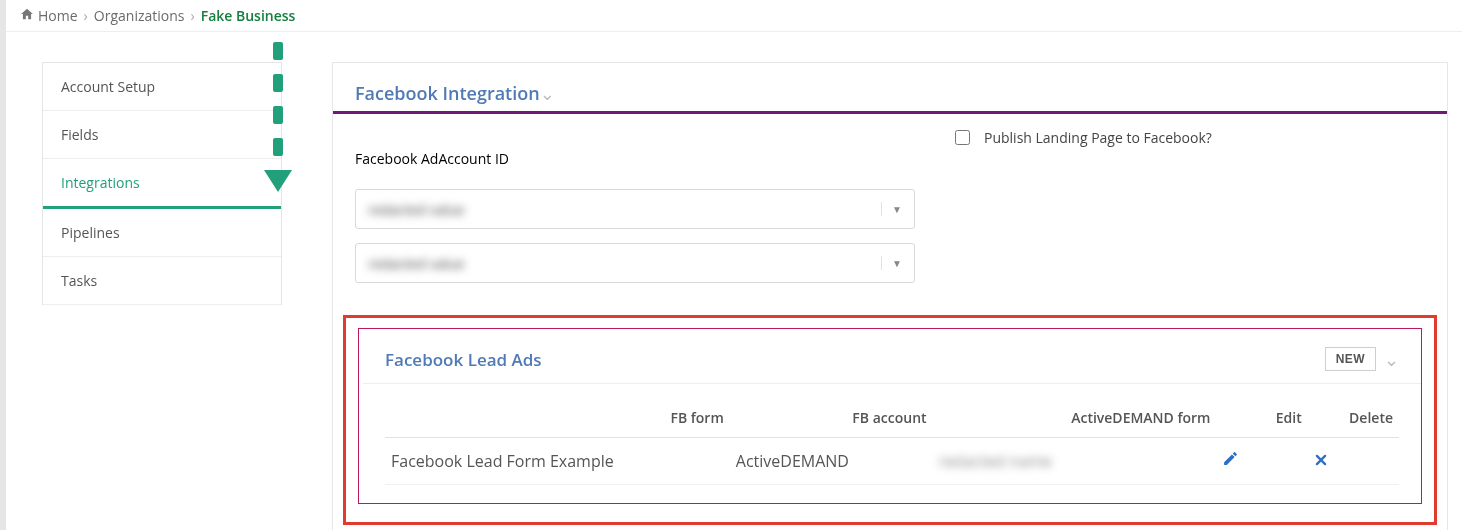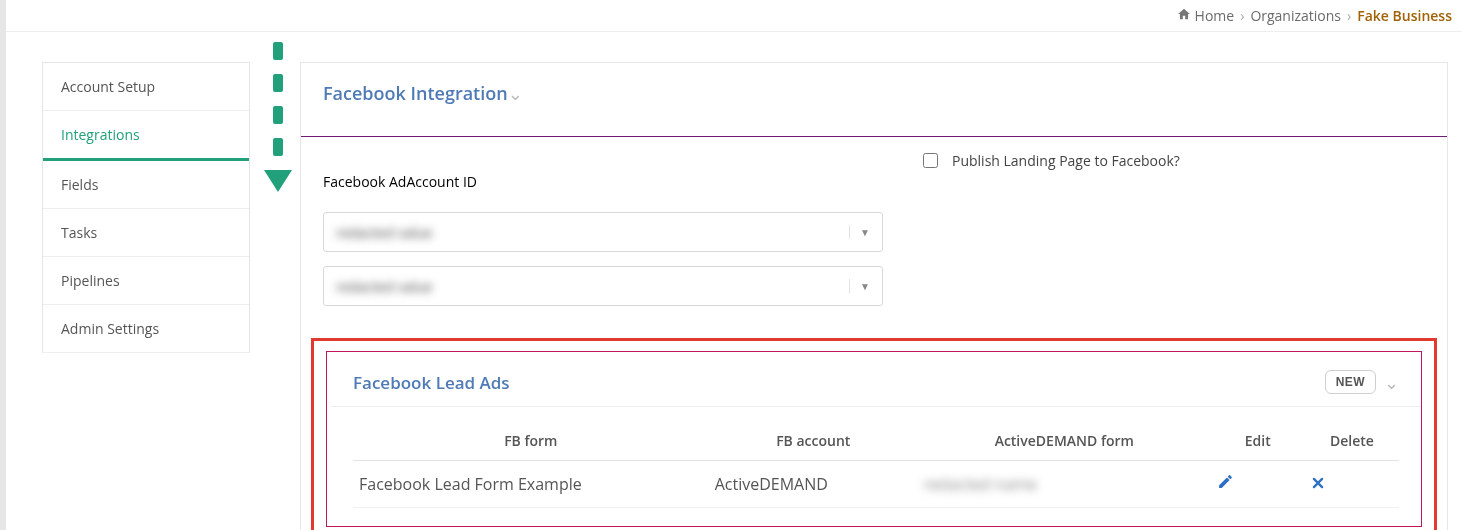--- a/index.html
+++ b/index.html
@@ -7,43 +7,42 @@
       font-family: -apple-system, "Segoe UI", "Open Sans", Helvetica, Arial, sans-serif;
       font-size: 14px;
       color: #444;
       background: #fff;
       width: 1462px;
     }
     .page {
       border-left: 6px solid #e6e6e6;
     }
     .breadcrumb {
-      padding: 6px 10px 6px 20px;
+      padding: 6px 10px 6px 14px;
       border-bottom: 1px solid #eee;
       background: #fff;
       display: flex;
       align-items: center;
       gap: 4px;
       color: #6b6b6b;
       font-size: 14px;
-      justify-content: flex-end;
     }
     .breadcrumb .home-icon { color: #777; }
     .breadcrumb a { color: #6b6b6b; text-decoration: none; }
     .breadcrumb .sep { color: #aaa; margin: 0 2px; }
-    .breadcrumb .current { color: #a16207; font-weight: 600; }
+    .breadcrumb .current { color: #15803d; font-weight: 600; }
 
     .layout {
       display: flex;
       align-items: flex-start;
       position: relative;
     }
 
     .sidebar {
-      width: 208px;
+      width: 240px;
       margin: 30px 0 0 36px;
       border: 1px solid #e5e5e5;
       border-bottom: none;
       background: #fff;
     }
     .sidebar-item {
       padding: 14px 18px;
       border-bottom: 1px solid #eee;
       color: #555;
       cursor: pointer;
@@ -79,22 +78,22 @@
 
     .main {
       flex: 1;
       margin: 30px 14px 20px 50px;
       border: 1px solid #e7e7e7;
       background: #fff;
     }
     .panel-header {
       display: flex;
       align-items: center;
-      padding: 18px 22px 31px 22px;
-      border-bottom: 1px solid #701a75;
+      padding: 18px 22px 6px 22px;
+      border-bottom: 3px solid #701a75;
     }
     .panel-title {
       color: #4f7ab6;
       font-size: 18px;
       font-weight: 600;
     }
     .chevron-down {
       color: #bbb;
       font-size: 18px;
     }
@@ -160,32 +159,32 @@
       font-weight: 600;
     }
     .header-actions { display: flex; align-items: center; gap: 8px; }
     .new-btn {
       border: 1px solid #cfcfcf;
       background: #fff;
       padding: 4px 10px;
       font-size: 12px;
       font-weight: 600;
       color: #555;
-      border-radius: 6px;
+      border-radius: 0;
       cursor: pointer;
       letter-spacing: 0.4px;
     }
 
     .table {
       width: calc(100% - 44px);
       margin: 14px 22px 0 22px;
       border-collapse: collapse;
     }
     .table th {
-      text-align: center;
+      text-align: right;
       color: #555;
       font-weight: 600;
       font-size: 14px;
       padding: 10px 6px;
       border-bottom: 1px solid #e2e2e2;
     }
     .table td {
       padding: 12px 6px;
       color: #555;
       font-size: 16px;
@@ -216,25 +215,24 @@
     <a href="#">Home</a>
     <span class="sep">›</span>
     <a href="#">Organizations</a>
     <span class="sep">›</span>
     <span class="current">Fake Business</span>
   </div>
 
   <div class="layout">
     <div class="sidebar">
       <div class="sidebar-item"><span>Account Setup</span></div>
+      <div class="sidebar-item"><span>Fields</span></div>
       <div class="sidebar-item active"><span>Integrations</span></div>
-      <div class="sidebar-item"><span>Fields</span></div>
+      <div class="sidebar-item"><span>Pipelines</span></div>
       <div class="sidebar-item"><span>Tasks</span></div>
-      <div class="sidebar-item"><span>Pipelines</span></div>
-      <div class="sidebar-item"><span>Admin Settings</span></div>
     </div>
 
     <div class="arrow-col">
       <div class="dash"></div>
       <div class="dash"></div>
       <div class="dash"></div>
       <div class="dash"></div>
       <div class="arrowhead"></div>
     </div>
 

